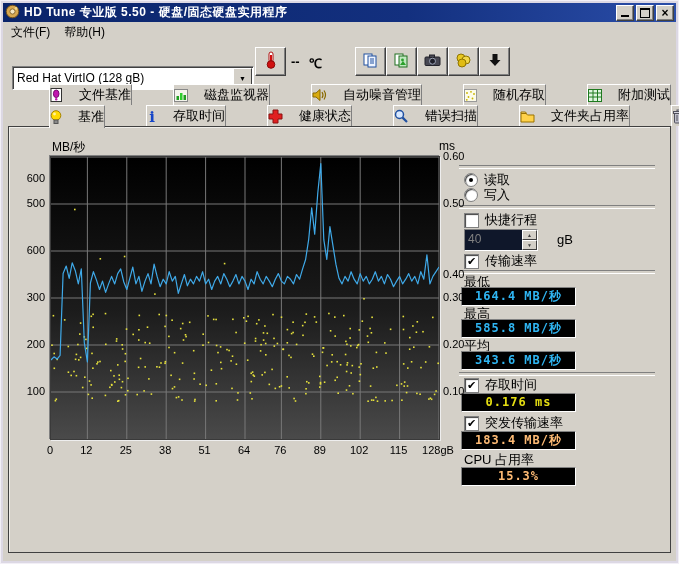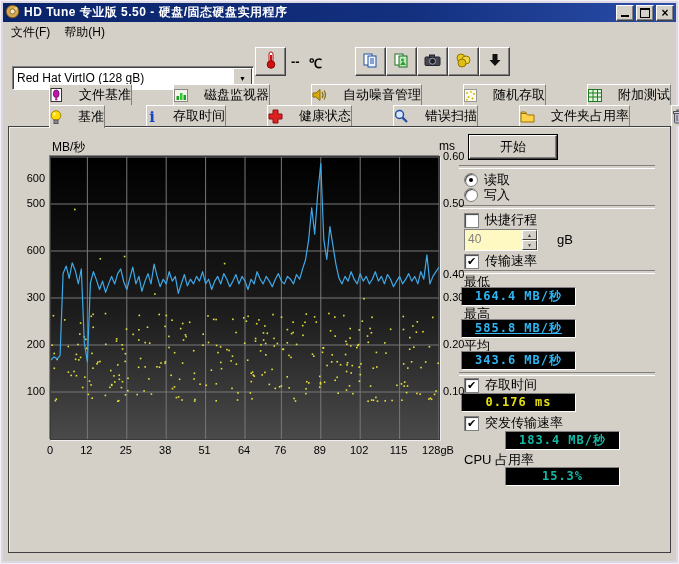--- a/index.html
+++ b/index.html
@@ -56,31 +56,31 @@
   .btn{background:#d4d0c8;border:1px solid;border-color:#fff #404040 #404040 #fff;
     box-shadow:inset -1px -1px 0 #808080;display:flex;align-items:center;justify-content:center;}
   .start-btn{position:absolute;left:460px;top:8px;width:86px;height:22px;outline:1px solid #000;font-size:13px;}
   .sep{position:absolute;left:450px;width:196px;height:2px;border-top:1px solid #808080;border-bottom:1px solid #fff;}
   .ctl-row{position:absolute;left:455px;display:flex;align-items:center;gap:6px;font-size:13px;white-space:nowrap;}
   .radio{width:12px;height:12px;border-radius:50%;background:#fff;border:1px solid #808080;
     box-shadow:inset 1px 1px 1px #404040;display:flex;align-items:center;justify-content:center;flex:0 0 auto;}
   .radio .dot{width:4px;height:4px;border-radius:50%;background:#000;}
   .cb{width:13px;height:13px;background:#fff;border:1px solid #808080;box-shadow:inset 1px 1px 1px #404040;
     display:flex;align-items:center;justify-content:center;font-size:11px;line-height:11px;flex:0 0 auto;}
-  .spinner{position:absolute;left:455px;top:102px;width:72px;height:20px;background:#fef9c3;
+  .spinner{position:absolute;left:455px;top:102px;width:72px;height:20px;background:#0f172a;
     border:1px solid;border-color:#808080 #fff #fff #808080;display:flex;}
   .spin-val{flex:1;color:#808080;padding:2px 3px;font-size:12px;}
   .spin-btns{width:15px;display:flex;flex-direction:column;}
   .spin-btns div{flex:1;background:#d4d0c8;border:1px solid;border-color:#fff #404040 #404040 #fff;
     font-size:5px;display:flex;align-items:center;justify-content:center;color:#404040;}
   .lcd{position:absolute;left:452px;width:113px;height:17px;background:#000;
     border:1px solid;border-color:#808080 #fff #fff #808080;
     font-family:"DejaVu Sans Mono",monospace;font-weight:bold;font-size:12px;line-height:16px;
     text-align:center;letter-spacing:1px;}
-  .lcd-cyan{color:#2fb5f2;} .lcd-yellow{color:#e6df12;} .lcd-white{color:#14b8a6;margin-left:44px;}
+  .lcd-cyan{color:#2fb5f2;} .lcd-yellow{color:#e6df12;} .lcd-white{color:#fdba74;}
   .plain-label{position:absolute;left:455px;font-size:13px;}
 </style>
 </head>
 <body>
 
 <div class="window">
 
   <div class="titlebar">
     <span class="ic">
       <svg width="15" height="15">
@@ -614,23 +614,20 @@
           <rect x="23.0" y="51.7" width="1.6" height="1.6" fill="#e6e13c"></rect>
           <rect x="48.5" y="101.0" width="1.6" height="1.6" fill="#e6e13c"></rect>
           <rect x="72.8" y="98.7" width="1.6" height="1.6" fill="#e6e13c"></rect>
           <rect x="103.1" y="136.3" width="1.6" height="1.6" fill="#e6e13c"></rect>
           <rect x="172.8" y="105.8" width="1.6" height="1.6" fill="#e6e13c"></rect>
           <rect x="312.2" y="141.0" width="1.6" height="1.6" fill="#e6e13c"></rect>
           <polyline points="0.0,203.0 3.0,199.8 6.1,202.1 9.1,198.3 12.1,116.6 15.2,109.0 18.2,121.3 21.2,105.8 24.3,113.7 27.3,126.9 30.3,111.9 33.3,185.6 36.4,204.9 39.4,126.0 42.4,114.7 45.5,123.1 48.5,132.5 51.5,124.1 54.6,135.4 57.6,126.9 60.6,119.4 63.7,126.9 66.7,116.6 69.7,111.9 72.8,125.0 75.8,132.5 78.8,121.3 81.8,110.0 84.9,126.9 87.9,119.4 90.9,134.4 94.0,124.1 97.0,116.6 100.0,126.9 103.1,107.2 106.1,119.4 109.1,129.7 112.2,122.2 115.2,126.9 118.2,114.7 121.3,124.1 124.3,119.4 127.3,136.3 130.3,126.9 133.4,117.5 136.4,128.8 139.4,122.2 142.5,126.9 145.5,119.4 148.5,124.1 151.6,114.7 154.6,126.9 157.6,122.2 160.7,132.5 163.7,124.1 166.7,119.4 169.8,126.9 172.8,116.6 175.8,122.2 178.8,129.7 181.9,124.1 184.9,117.5 187.9,126.9 191.0,119.4 194.0,124.1 197.0,132.5 200.1,122.2 203.1,126.9 206.1,114.7 209.2,122.2 212.2,126.9 215.2,119.4 218.3,124.1 221.3,129.7 224.3,122.2 227.3,116.6 230.4,124.1 233.4,126.9 236.4,119.4 239.5,122.2 242.5,126.9 245.5,117.5 248.6,122.2 251.6,111.9 254.6,102.5 257.7,82.3 260.7,50.8 263.7,77.1 266.8,35.7 269.8,6.6 272.8,82.7 275.8,102.5 278.9,69.6 281.9,88.4 284.9,107.2 288.0,121.3 291.0,126.9 294.0,119.4 297.1,124.1 300.1,114.7 303.1,122.2 306.2,126.9 309.2,116.6 312.2,124.1 315.3,119.4 318.3,126.9 321.3,122.2 324.3,114.7 327.4,124.1 330.4,119.4 333.4,126.9 336.5,117.5 339.5,122.2 342.5,129.7 345.6,124.1 348.6,119.4 351.6,126.9 354.7,122.2 357.7,116.6 360.7,124.1 363.8,119.4 366.8,126.9 369.8,114.7 372.8,122.2 375.9,97.8 378.9,126.9 381.9,119.4 385.0,114.7 388.0,110.0" fill="none" stroke="#3fa9e8" stroke-width="1.2" stroke-linejoin="round"></polyline>
         </svg>
     </div>
 
-    <div class="btn start-btn">
-      <span>开始</span>
-    </div>
     <div class="sep" style="top:38px;"></div>
 
     <div class="ctl-row" style="top:44px;">
       <span class="radio">
           <span class="dot"></span>
         </span>
       <span>读取</span>
     </div>
     <div class="ctl-row" style="top:59px;">
       <span class="radio"></span>
@@ -653,21 +650,21 @@
 
     <div class="ctl-row" style="top:125px;">
       <span class="cb">✔</span>
       <span>传输速率</span>
     </div>
     <div class="sep" style="top:143px;"></div>
 
     <span class="plain-label" style="top:146px;">最低</span>
     <div class="lcd lcd-cyan" style="top:160px;">164.4 MB/秒</div>
     <span class="plain-label" style="top:178px;">最高</span>
-    <div class="lcd lcd-cyan" style="top:192px;text-decoration:underline;">585.8 MB/秒</div>
+    <div class="lcd lcd-cyan" style="top:192px;">585.8 MB/秒</div>
     <span class="plain-label" style="top:210px;">平均</span>
     <div class="lcd lcd-cyan" style="top:224px;">343.6 MB/秒</div>
     <div class="sep" style="top:245px;"></div>
 
     <div class="ctl-row" style="top:249px;">
       <span class="cb">✔</span>
       <span>存取时间</span>
     </div>
     <div class="lcd lcd-yellow" style="top:266px;">0.176 ms</div>
 

